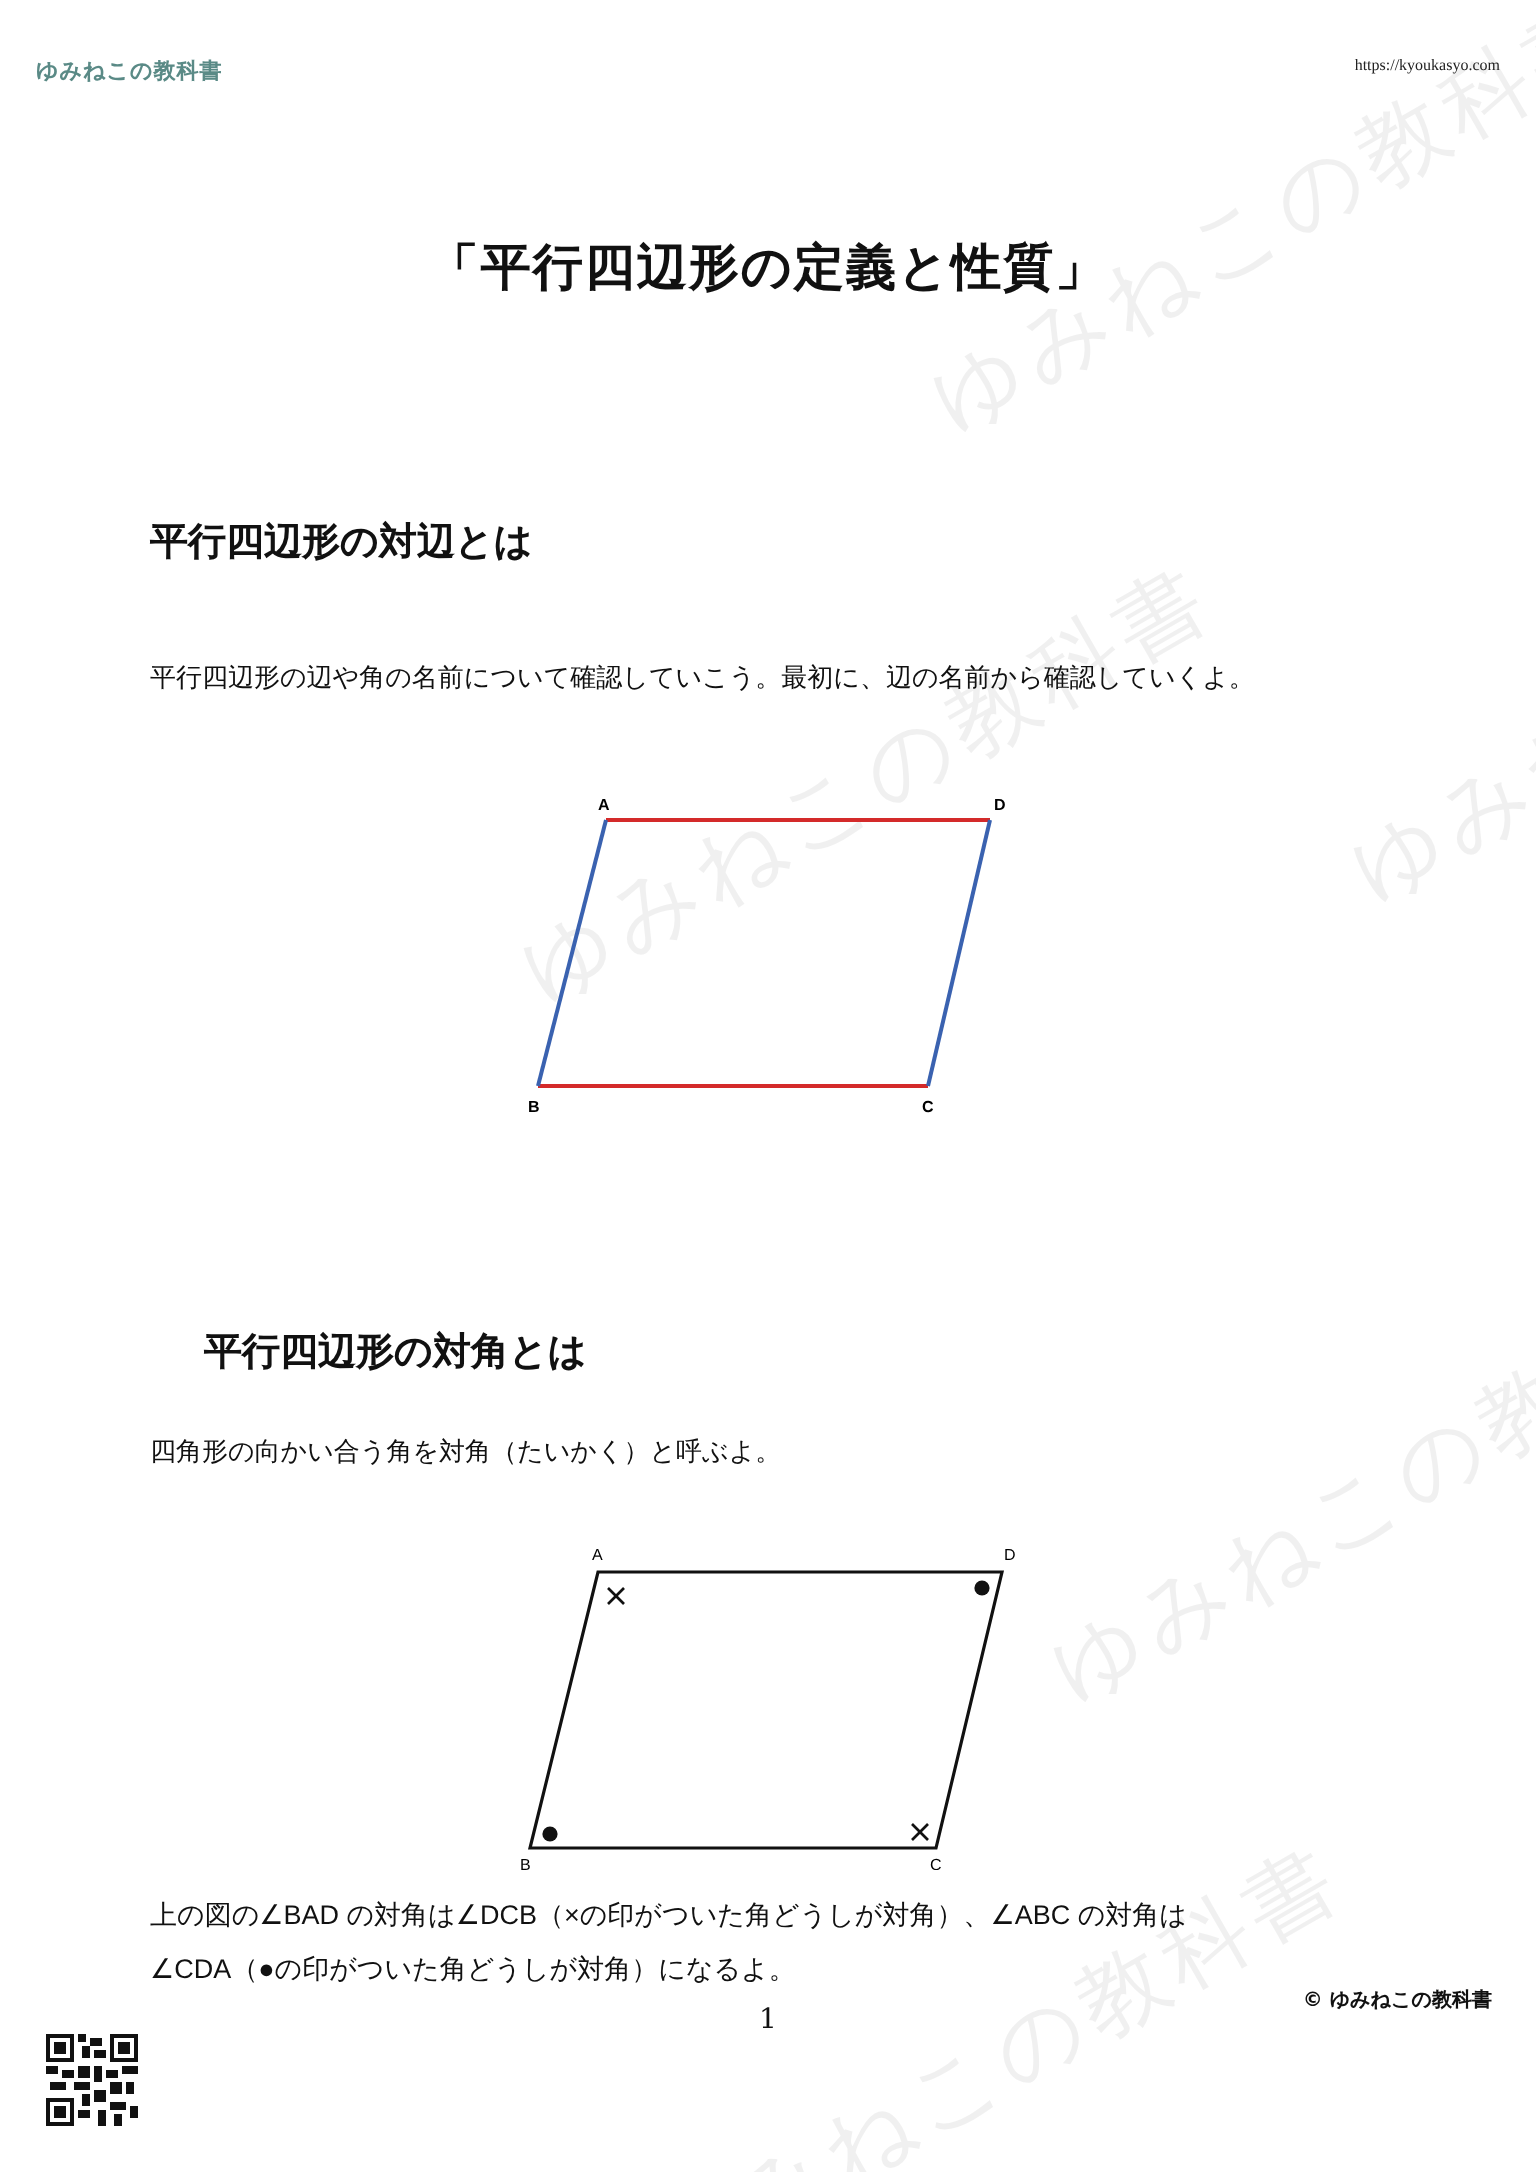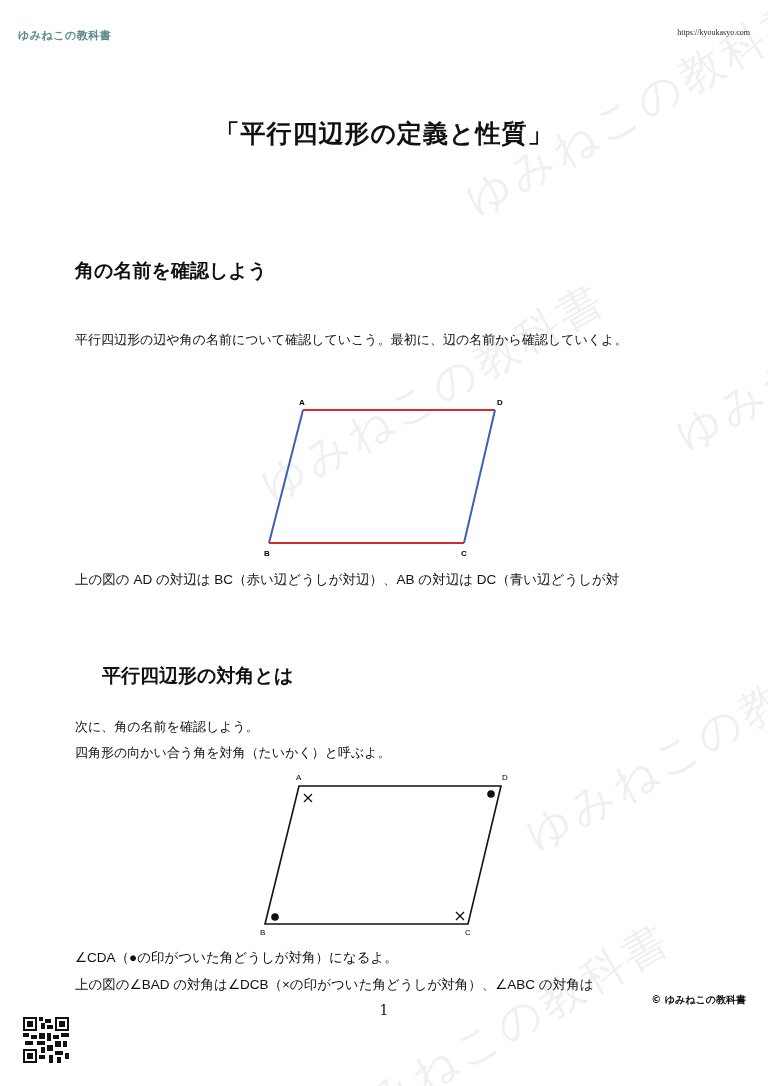--- a/index.html
+++ b/index.html
@@ -35,43 +35,41 @@
 
 <div class="logo">
   <span>ゆみねこの教科書</span>
 </div>
 <div class="url">https://kyoukasyo.com</div>
 
 <div class="title">
   <div>「平行四辺形の定義と性質」</div>
 </div>
 
-<div class="h2" style="top:258px;">角の名前を確認しよう</div>
+<div class="h2" style="top:258px;">平行四辺形の対辺とは</div>
 <div class="para" style="top:328px;">
   <div>平行四辺形の辺や角の名前について確認していこう。最初に、辺の名前から確認していくよ。</div>
 </div>
 
 <svg class="fig" style="left:255px; top:395px;" width="260" height="165" viewBox="0 0 260 165">
   <line x1="48" y1="15" x2="240" y2="15" stroke="#d42a2a" stroke-width="2"></line>
   <line x1="14" y1="148" x2="209" y2="148" stroke="#d42a2a" stroke-width="2"></line>
   <line x1="48" y1="15" x2="14" y2="148" stroke="#3a62b0" stroke-width="2"></line>
   <line x1="240" y1="15" x2="209" y2="148" stroke="#3a62b0" stroke-width="2"></line>
   <text x="44" y="10" font-size="8" font-weight="bold" font-family="Liberation Sans, sans-serif">A</text>
   <text x="242" y="10" font-size="8" font-weight="bold" font-family="Liberation Sans, sans-serif">D</text>
   <text x="9" y="161" font-size="8" font-weight="bold" font-family="Liberation Sans, sans-serif">B</text>
   <text x="206" y="161" font-size="8" font-weight="bold" font-family="Liberation Sans, sans-serif">C</text>
 </svg>
 
 <div class="para2" style="top:566px;">
-  <div>上の図の AD の対辺は BC（赤い辺どうしが対辺）、AB の対辺は DC（青い辺どうしが対</div>
 </div>
 
 <div class="h2" style="top:663px;margin-left:27px;">平行四辺形の対角とは</div>
 <div class="para" style="top:714px; line-height:26px;">
-  <div>次に、角の名前を確認しよう。</div>
   <div>四角形の向かい合う角を対角（たいかく）と呼ぶよ。</div>
 </div>
 
 <svg class="fig" style="left:255px; top:770px;" width="260" height="165" viewBox="0 0 260 165">
   <polygon points="44,16 246,16 213,154 10,154" fill="none" stroke="#111" stroke-width="1.6"></polygon>
   <text x="41" y="10" font-size="8" font-family="Liberation Sans, sans-serif">A</text>
   <text x="247" y="10" font-size="8" font-family="Liberation Sans, sans-serif">D</text>
   <text x="5" y="165" font-size="8" font-family="Liberation Sans, sans-serif">B</text>
   <text x="210" y="165" font-size="8" font-family="Liberation Sans, sans-serif">C</text>
   <g stroke="#111" stroke-width="1.3">
@@ -80,22 +78,22 @@
   </g>
   <g stroke="#111" stroke-width="1.3">
     <line x1="201" y1="142" x2="209" y2="150"></line>
       <line x1="209" y1="142" x2="201" y2="150"></line>
   </g>
   <circle cx="236" cy="24" r="3.8" fill="#111"></circle>
   <circle cx="20" cy="147" r="3.8" fill="#111"></circle>
 </svg>
 
 <div class="para2" style="top:944px;">
+  <div>上の図の∠BAD の対角は∠DCB（×の印がついた角どうしが対角）、∠ABC の対角は</div>
   <div>∠CDA（●の印がついた角どうしが対角）になるよ。</div>
-  <div>上の図の∠BAD の対角は∠DCB（×の印がついた角どうしが対角）、∠ABC の対角は</div>
 </div>
 
 <div class="pagenum">1</div>
 
 <svg class="qr" viewBox="0 0 23 23" shape-rendering="crispEdges">
   <rect x="0" y="0" width="23" height="23" fill="#fff"></rect>
   <g fill="#111">
     <rect x="0" y="0" width="7" height="7"></rect>
       <rect x="1" y="1" width="5" height="5" fill="#fff"></rect>
       <rect x="2" y="2" width="3" height="3"></rect>

